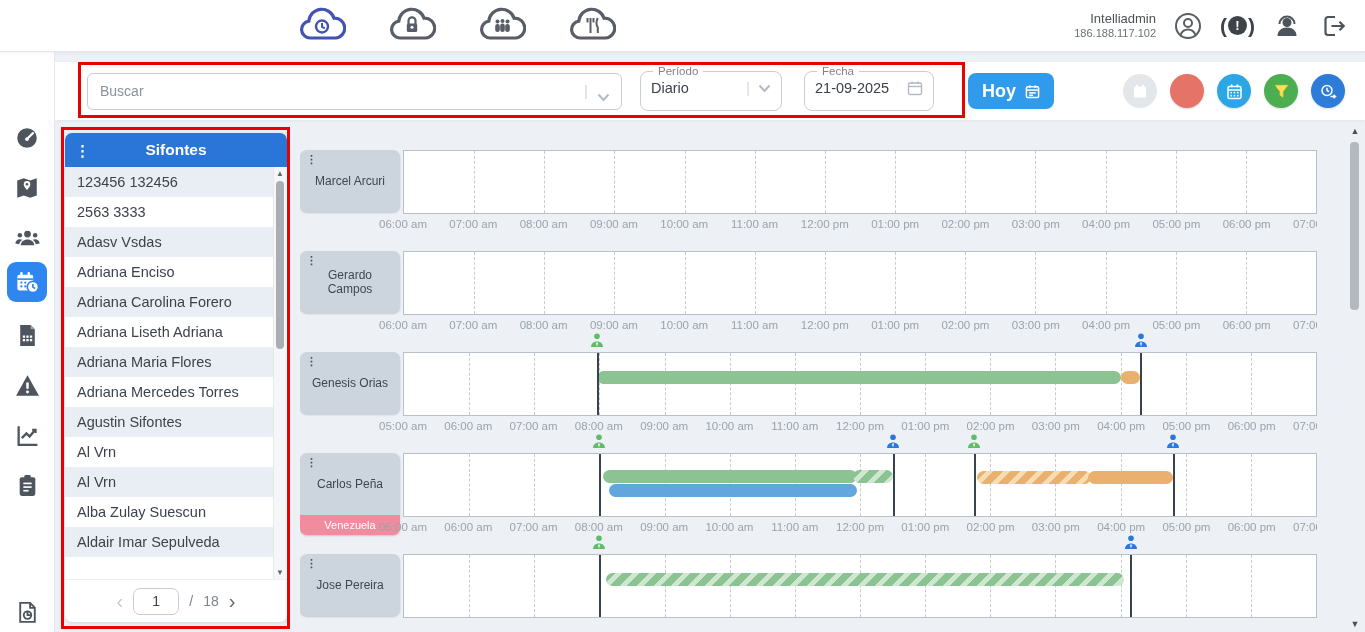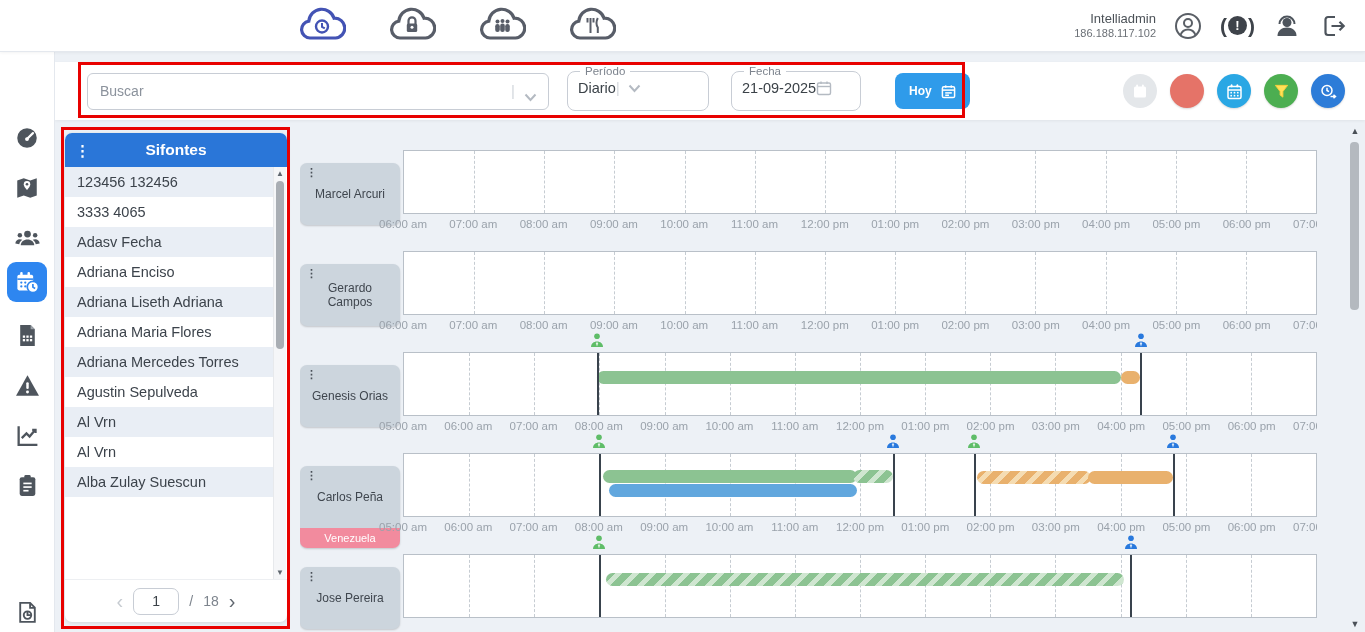--- a/index.html
+++ b/index.html
@@ -31,37 +31,37 @@
   
   .sidebar { position:absolute; left:0; top:52px; bottom:0; width:55px; background:#fff;
              border-right:1px solid #e4e8ee; z-index:4; }
   .side-btn { position:absolute; left:50%; transform:translateX(-50%); width:40px; height:40px;
               background:none; border:none; cursor:pointer; display:flex; align-items:center; justify-content:center; }
   .side-btn.active { background:#2e86f0; border-radius:9px; }
 
   
   .toolbar { position:absolute; left:55px; right:0; top:62px; height:58px; background:#fff;
              box-shadow:0 1px 3px rgba(0,0,0,.06); display:flex; align-items:center; padding:0 20px 0 32px; }
-  .search-wrap { position:relative; width:462px; }
+  .search-wrap { position:relative; width:535px; }
   .search-wrap input { width:100%; height:37px; border:1px solid #c8cdd5; border-radius:6px;
              padding:0 56px 0 12px; font-size:14px; color:#3b4248; font-family:inherit; }
   .search-wrap input::placeholder { color:#8b929c; }
   .field-sep { position:absolute; right:34px; top:9px; color:#d3d7dd; font-size:15px; }
   .field-chev { position:absolute; right:12px; top:15px; }
   .fieldset { border:1px solid #c8cdd5; border-radius:8px; height:46px; position:relative;
               padding:5px 10px 0 10px; margin-top:-6px; background:#fff; }
   .fieldset legend { font-size:11.5px; color:#7d848e; padding:0 5px; margin-left:2px; }
   .fs-periodo { width:142px; margin-left:18px; }
   .fs-fecha { width:130px; margin-left:22px; }
-  .fs-row { display:flex; align-items:center; justify-content:flex-start; margin-top:-2px; }
+  .fs-row { display:flex; align-items:center; justify-content:space-between; margin-top:-2px; }
   .fs-value { font-size:14.5px; color:#3b4248; }
   .fs-icons { display:flex; align-items:center; gap:8px; }
   .fs-sep { color:#d3d7dd; font-size:14px; }
   .btn-hoy { margin-left:34px; height:36px; padding:0 14px; background:#2f9bea; color:#fff; border:none;
-             border-radius:8px; font-size:12px; font-weight:bold; display:flex; align-items:center; gap:9px;
+             border-radius:8px; font-size:18px; font-weight:bold; display:flex; align-items:center; gap:9px;
              cursor:pointer; font-family:inherit; }
   .tb-actions { margin-left:auto; display:flex; gap:13px; }
   .circle-btn { width:34px; height:34px; border-radius:50%; border:none; cursor:pointer;
                 display:flex; align-items:center; justify-content:center; box-shadow:0 1px 2px rgba(0,0,0,.15); }
   .cb-gray { background:#e4e7ea; box-shadow:none; }
   .cb-red { background:#e57368; }
   .cb-blue { background:#2aa7e4; }
   .cb-green { background:#4cae51; }
   .cb-blue2 { background:#2d7cd8; }
   .eq-bar { width:16px; height:3.5px; background:#fff; border-radius:2px; margin:2px 0; }
@@ -90,21 +90,21 @@
   .pg-input { width:46px; height:27px; border:1px solid #c8cdd5; border-radius:7px; text-align:center;
               font-size:14px; color:#3b4248; font-family:inherit; }
   .pg-total { font-size:14px; color:#7d848d; }
 
   
   .timeline { position:absolute; left:300px; top:134px; width:1017px; height:498px; overflow:hidden; }
   .tl-row { height:101px; display:flex; }
   .tl-card-col { width:103px; flex:none; padding-top:16px; }
   .tl-card { width:100px; background:#ccd5dd; border-radius:7px; box-shadow:0 1px 2px rgba(0,0,0,.18);
              position:relative; cursor:grab; }
-  .tl-card .namebox { height:62px; display:flex; align-items:center; justify-content:center;margin-top:13px; }
+  .tl-card .namebox { height:62px; display:flex; align-items:center; justify-content:center; }
   .tl-card .name { font-size:12px; color:#3f464e; text-align:center; padding:0 4px; }
   .tl-card .kebab { position:absolute; left:6px; top:4px; font-size:11px; font-weight:bold; color:#4a5159;
              line-height:1; }
   .tl-badge { height:20px; background:#f28b9e; color:#fff; font-size:11px; display:flex; align-items:center;
               justify-content:center; border-radius:0 0 7px 7px; }
   .tl-chart { flex:1; display:flex; flex-direction:column; }
   .tl-markers { height:16px; position:relative; }
   .tl-plot { height:64px; background:#fff; border:1px solid #b9c0c8; position:relative; }
   .tl-axis { height:21px; position:relative; }
   .tick { position:absolute; top:4px; transform:translateX(-50%); font-size:11.5px; color:#9aa2ab; white-space:nowrap; }
@@ -393,30 +393,32 @@
   </div>
 
   <section class="emp-panel">
     <div class="emp-header">
       <span class="kebab">⋮</span>
       <span class="emp-title">Sifontes</span>
     </div>
     <div class="emp-list">
       <div class="emp-items">
           <div class="emp-item">123456 132456</div>
-          <div class="emp-item">3333 4065</div>
-          <div class="emp-item">Adasv Fecha</div>
+          <div class="emp-item">2563 3333</div>
+          <div class="emp-item">Adasv Vsdas</div>
           <div class="emp-item">Adriana Enciso</div>
+          <div class="emp-item">Adriana Carolina Forero</div>
           <div class="emp-item">Adriana Liseth Adriana</div>
           <div class="emp-item">Adriana Maria Flores</div>
           <div class="emp-item">Adriana Mercedes Torres</div>
-          <div class="emp-item">Agustin Sepulveda</div>
+          <div class="emp-item">Agustin Sifontes</div>
           <div class="emp-item">Al Vrn</div>
           <div class="emp-item">Al Vrn</div>
           <div class="emp-item">Alba Zulay Suescun</div>
+          <div class="emp-item">Aldair Imar Sepulveda</div>
         </div>
       <div class="emp-scroll">
         <span class="arr" style="top:2px">▲</span>
         <span class="emp-thumb"></span>
         <span class="arr" style="bottom:2px">▼</span>
       </div>
     </div>
     <div class="emp-pager">
       <button class="pg-chev pg-prev">‹</button>
       <input class="pg-input" value="1" style="">

